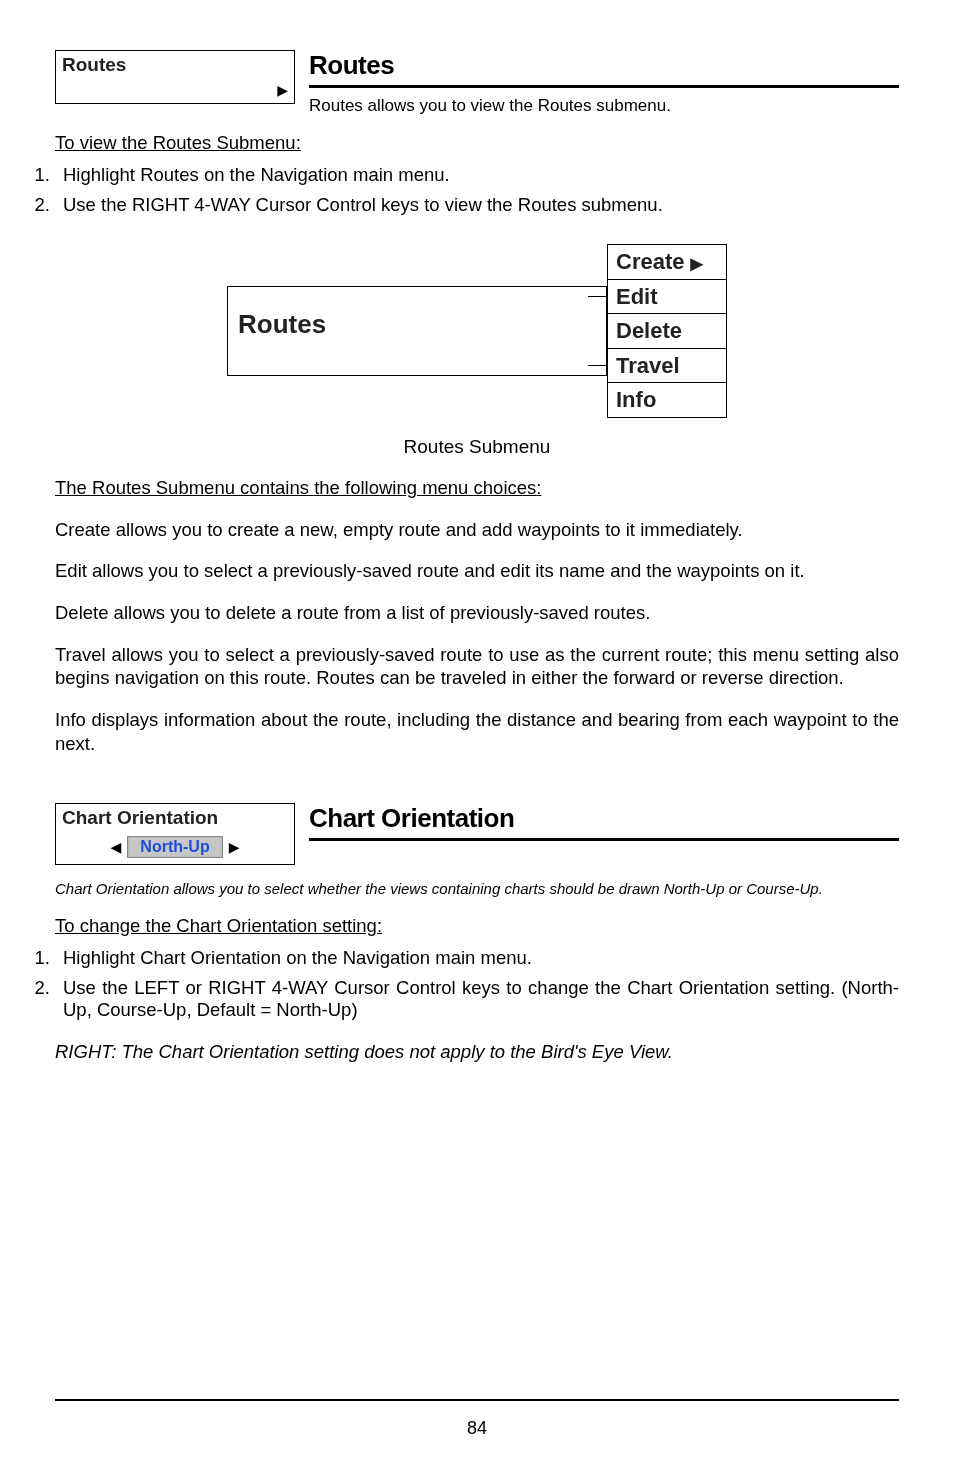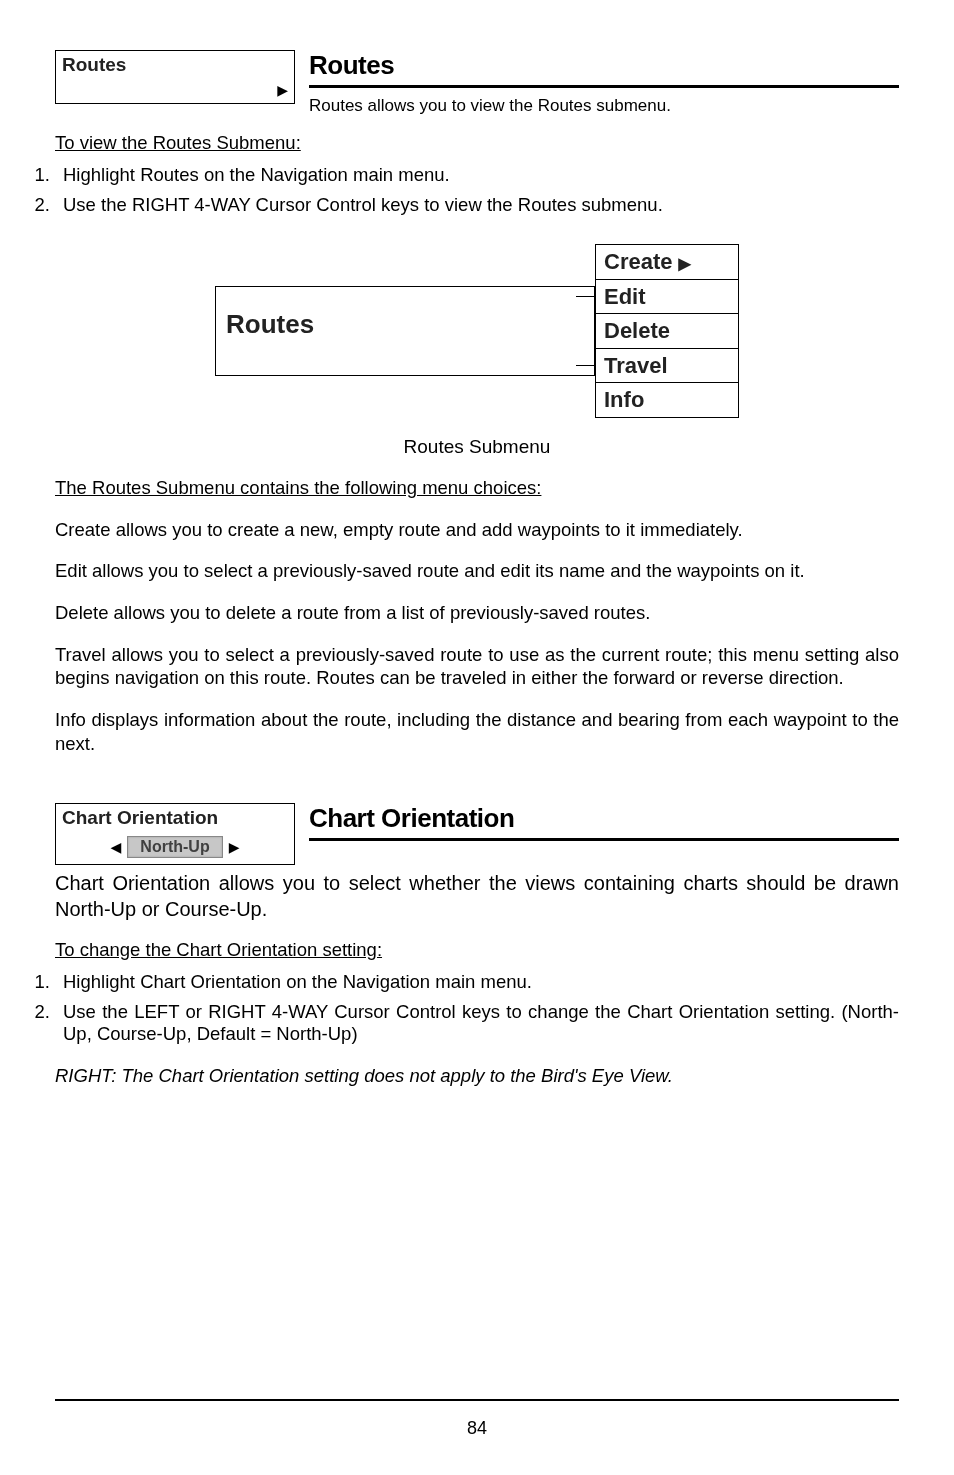--- a/index.html
+++ b/index.html
@@ -74,21 +74,21 @@
     font-size: 26px;
     padding: 22px 10px;
     color: #222;
   }
   .submenu-wrap {
     position: relative;
   }
   .submenu-col {
     display: flex;
     flex-direction: column;
-    width: 144px;
+    width: 120px;
   }
   .submenu-item {
     border: 1.5px solid #000;
     padding: 4px 8px;
     font-family: Arial, sans-serif;
     font-weight: bold;
     font-size: 22px;
     color: #222;
     background: #fff;
     margin-top: -1.5px;
@@ -127,24 +127,24 @@
     gap: 6px;
   }
   .chart-val-row .arr { font-size: 14px; }
   .chart-inset {
     background: #c7c7c7;
     border: 1px solid #888;
     padding: 1px 12px;
     font-family: Arial, sans-serif;
     font-weight: bold;
     font-size: 16px;
-    color: #404040;
+    color: #1d4ed8;
     box-shadow: inset 0 0 2px #999;
   }
-  .chart-intro { font-size: 20px; margin-top: 6px; line-height: 1.28; text-align: justify; }
+  .chart-intro { font-size: 15px; margin-top: 14px; line-height: 1.28; text-align: justify; font-style: italic; }
   .note-line { font-size: 18.5px; margin-top: 16px; }
   .note-line .nb { font-weight: 500; font-style: italic; }
   .note-line .it { font-style: italic; font-weight: 300; }
 
   .page-foot {
     position: absolute;
     left: 55px; right: 55px; bottom: 36px;
     border-top: 2px solid #000;
     text-align: center;
     padding-top: 17px;

